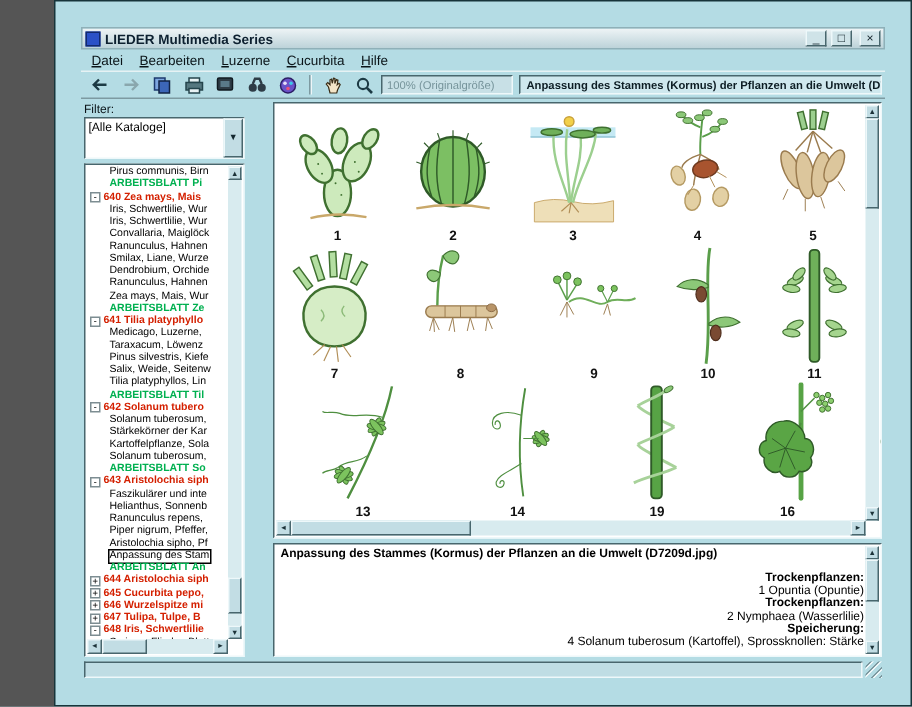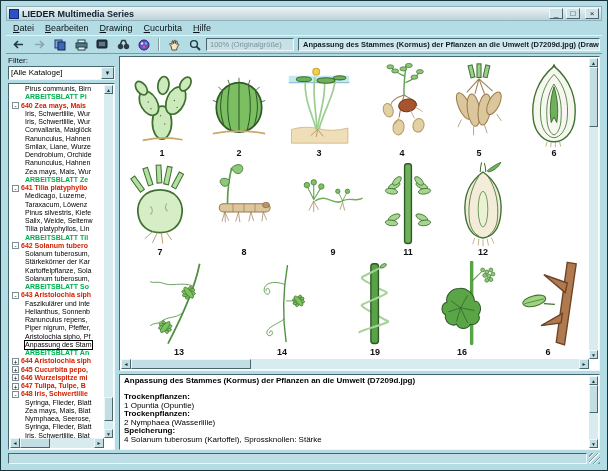--- a/index.html
+++ b/index.html
@@ -1,18 +1,18 @@
 <!DOCTYPE html>
 <html><head>
 <meta charset="utf-8">
 <style>
   html,body{margin:0;padding:0;background:#555;}
   *{box-sizing:border-box;}
   body{width:608px;height:471px;position:relative;font-family:"Liberation Sans",sans-serif;-webkit-font-smoothing:none;}
-  .window{position:absolute;inset:0;background:#b4dce4;border:1px solid #17343a;padding:5px;display:flex;flex-direction:column;}
+  .window{position:absolute;inset:0;background:#b4dce4;border:1px solid #17343a;padding:17px;display:flex;flex-direction:column;margin-left:36px;}
   .raised{border:1px solid;border-color:#eef8fa #48666d #48666d #eef8fa;}
   .sunken{border:1px solid;border-color:#48666d #eef8fa #eef8fa #48666d;}
 
   
   .titlebar{height:15px;flex:none;background:linear-gradient(#eef4f6,#bdd3d9);display:flex;align-items:center;gap:3px;padding:0 2px;border:1px solid #8fb0b8;}
   .app-icon{width:10px;height:10px;background:#2b51c7;border:1px solid #122a6e;flex:none;}
   .title-text{font-size:9px;font-weight:bold;color:#0d2030;flex:1;white-space:nowrap;overflow:hidden;}
   .win-btn{width:14px;height:11px;background:#cfe3e8;font-size:8px;line-height:9px;text-align:center;color:#102028;flex:none;padding:0;font-family:"Liberation Sans",sans-serif;}
   .win-btn.close{margin-left:2px;}
 
@@ -23,24 +23,24 @@
 
   
   .toolbar{height:19px;flex:none;display:flex;align-items:center;gap:1px;padding:1px 2px;border-top:1px solid #e6f2f4;border-bottom:1px solid #7d9aa1;}
   .tool-btn{width:20px;height:15px;display:flex;align-items:center;justify-content:center;background:transparent;border:1px solid transparent;padding:0;}
   .tool-btn svg{display:block;}
   .tb-sep{width:0;height:13px;border-left:1px solid #7d9aa1;border-right:1px solid #eef6f8;margin:0 3px;}
   .zoom-box{width:88px;height:13px;background:#c8e0e6;color:#76949b;font-size:7.5px;line-height:11px;padding:0 3px;white-space:nowrap;overflow:hidden;flex:none;}
   .doc-box{flex:1;height:13px;background:#cfe8ee;color:#0d1d24;font-size:7.5px;font-weight:bold;line-height:11px;padding:0 4px;white-space:nowrap;overflow:hidden;margin-left:3px;}
 
   
-  .content{flex:1;display:flex;gap:4px;padding:2px 2px 0 2px;min-height:0;}
+  .content{flex:1;display:flex;gap:19px;padding:2px 2px 0 2px;min-height:0;}
   .sidebar{width:107px;flex:none;display:flex;flex-direction:column;min-height:0;}
   .filter-label{font-size:8px;height:10px;line-height:10px;color:#0a1418;}
-  .combo{height:14px;display:flex;background:#fff;flex:none;}
+  .combo{height:28px;display:flex;background:#fff;flex:none;}
   .combo-value{flex:1;font-size:8px;line-height:12px;padding:0 2px;white-space:nowrap;overflow:hidden;color:#000;}
   .combo-btn{width:13px;background:#c2dde4;font-size:6px;line-height:11px;text-align:center;color:#12272e;padding:0;}
   .tree-wrap{flex:1;margin-top:3px;background:#fff;position:relative;overflow:hidden;min-height:0;}
   .tree-list{position:absolute;inset:1px 10px 11px 2px;overflow:hidden;}
   .t-row{display:flex;align-items:center;height:8.25px;white-space:nowrap;}
   .t-row.lvl0{padding-left:1px;}
   .t-row.lvl1{padding-left:14px;}
   .t-glyph{width:7px;height:7px;flex:none;border:1px solid #7d8d92;background:#fff;font-size:6px;line-height:5px;text-align:center;color:#000;margin-right:2px;font-family:"DejaVu Sans Mono",monospace;}
   .t-glyph:empty{display:none;}
   .t-label{font-size:7px;line-height:8px;color:#000;}
@@ -68,21 +68,21 @@
   .fig-row{flex:1;display:flex;min-height:0;}
   .fig{height:100%;display:flex;flex-direction:column;align-items:center;justify-content:flex-end;flex:none;}
   .fig svg{width:100%;height:86px;}
   .fig .num{font-size:9px;font-weight:bold;color:#111;height:12px;line-height:11px;}
 
   
   .infopanel{height:76px;flex:none;background:#fff;position:relative;overflow:hidden;}
   .info-inner{position:absolute;inset:1px 11px 1px 4px;overflow:hidden;}
   .info-title{font-size:8px;font-weight:bold;line-height:10px;white-space:nowrap;color:#000;}
   .info-gap{height:7px;}
-  .info-line{font-size:8px;line-height:8.6px;white-space:nowrap;color:#000;}
+  .info-line{font-size:8px;line-height:8.6px;white-space:nowrap;color:#000;text-align:right;}
   .info-line.bold{font-weight:bold;}
   .info-vscroll{top:1px;bottom:1px;right:1px;}
 
   
   .statusbar{height:15px;flex:none;display:flex;align-items:center;gap:2px;padding:2px 2px 1px 2px;}
   .status-field{flex:1;height:11px;background:#bfdde4;}
   .grip{width:11px;height:11px;background:repeating-linear-gradient(135deg,transparent 0 2px,#7d9aa1 2px 3px,#eef6f8 3px 4px);}
 </style>
 </head>
 <body>
@@ -94,21 +94,21 @@
     <span class="title-text">LIEDER Multimedia Series</span>
     <button class="win-btn raised">_</button>
     <button class="win-btn raised">□</button>
     <button class="win-btn raised close">×</button>
   </div>
 
   <div class="menubar">
 
   <span class="menu-item">Datei</span>
       <span class="menu-item">Bearbeiten</span>
-      <span class="menu-item">Drawing</span>
+      <span class="menu-item">Luzerne</span>
       <span class="menu-item">Cucurbita</span>
       <span class="menu-item">Hilfe</span>
     </div>
 
   <div class="toolbar">
     <button class="tool-btn">
       <svg width="13" height="11" viewBox="0 0 13 11">
           <path d="M11,5.5 H3 M6,2 L2.5,5.5 L6,9" stroke="#1c3a44" stroke-width="1.6" fill="none"></path>
         </svg>
     </button>
@@ -642,20 +642,30 @@
                     <circle cx="57" cy="44" r="3.2"></circle>
                     <circle cx="71" cy="44" r="3.2"></circle>
                   </g>
                 <g stroke="#9a7b4e" stroke-width="1">
                     <path d="M64,60 l-4,11"></path>
                     <path d="M64,60 l3,12"></path>
                   </g>
               </svg>
               <span class="num">9</span>
             </div>
+            <div class="fig" style="width:72px">
+              <svg viewBox="0 0 100 125">
+                <path d="M52,2 C46,34 54,76 48,122" stroke="#5a9e4a" stroke-width="3" fill="none"></path>
+                <path d="M50,40 C38,32 26,34 18,42 C28,46 42,46 50,43 Z" fill="#8cc878" stroke="#3f7030" stroke-width="1.2"></path>
+                <path d="M51,80 C62,71 74,72 83,79 C73,85 60,85 51,82 Z" fill="#8cc878" stroke="#3f7030" stroke-width="1.2"></path>
+                <ellipse cx="43" cy="50" rx="5.5" ry="8" fill="#7a4a32" stroke="#4e2d1c" stroke-width="1.2"></ellipse>
+                <ellipse cx="58" cy="90" rx="5.5" ry="8" fill="#7a4a32" stroke="#4e2d1c" stroke-width="1.2"></ellipse>
+              </svg>
+              <span class="num">10</span>
+            </div>
             <div class="fig" style="width:70px">
               <svg viewBox="0 0 100 125">
                 <g fill="#a5d58e" stroke="#3f7030" stroke-width="1.2">
                   <ellipse cx="30" cy="36" rx="9" ry="4" transform="rotate(-24 30 36)"></ellipse>
                   <ellipse cx="26" cy="44" rx="9" ry="4" transform="rotate(8 26 44)"></ellipse>
                   <ellipse cx="34" cy="29" rx="8" ry="4" transform="rotate(-45 34 29)"></ellipse>
                   <ellipse cx="70" cy="36" rx="9" ry="4" transform="rotate(24 70 36)"></ellipse>
                   <ellipse cx="74" cy="44" rx="9" ry="4" transform="rotate(-8 74 44)"></ellipse>
                   <ellipse cx="66" cy="29" rx="8" ry="4" transform="rotate(45 66 29)"></ellipse>
                   <ellipse cx="30" cy="82" rx="9" ry="4" transform="rotate(-24 30 82)"></ellipse>

